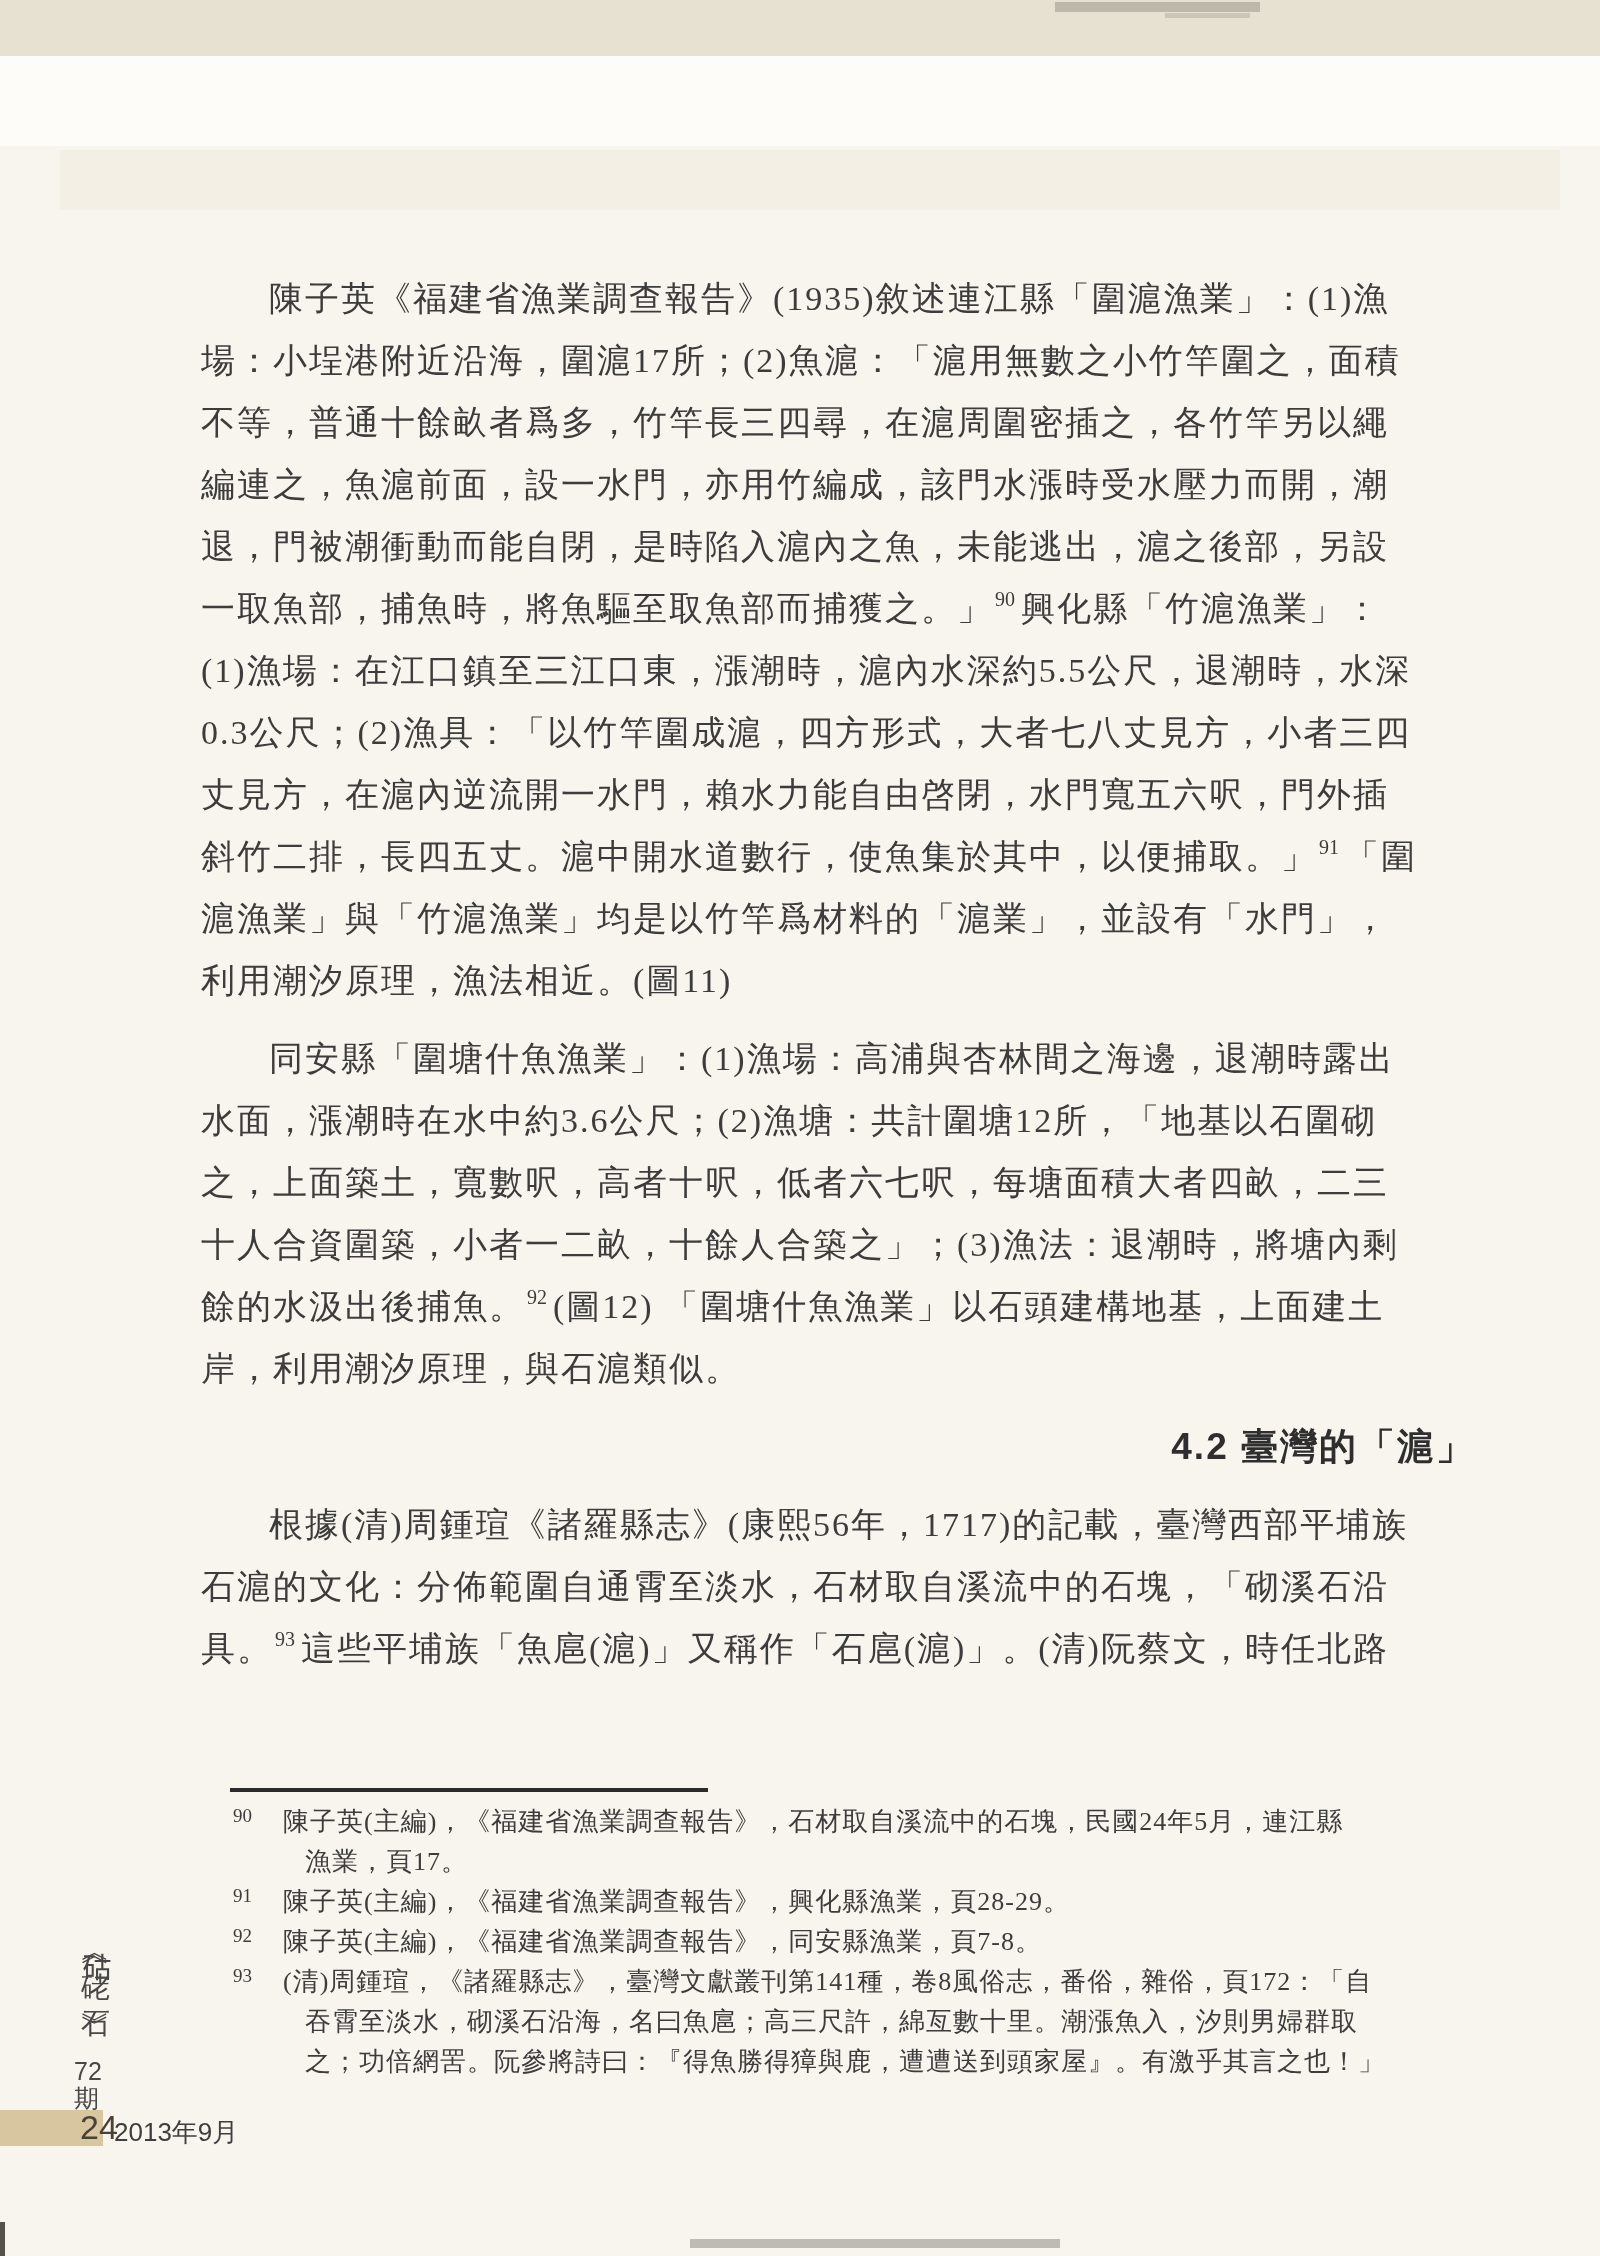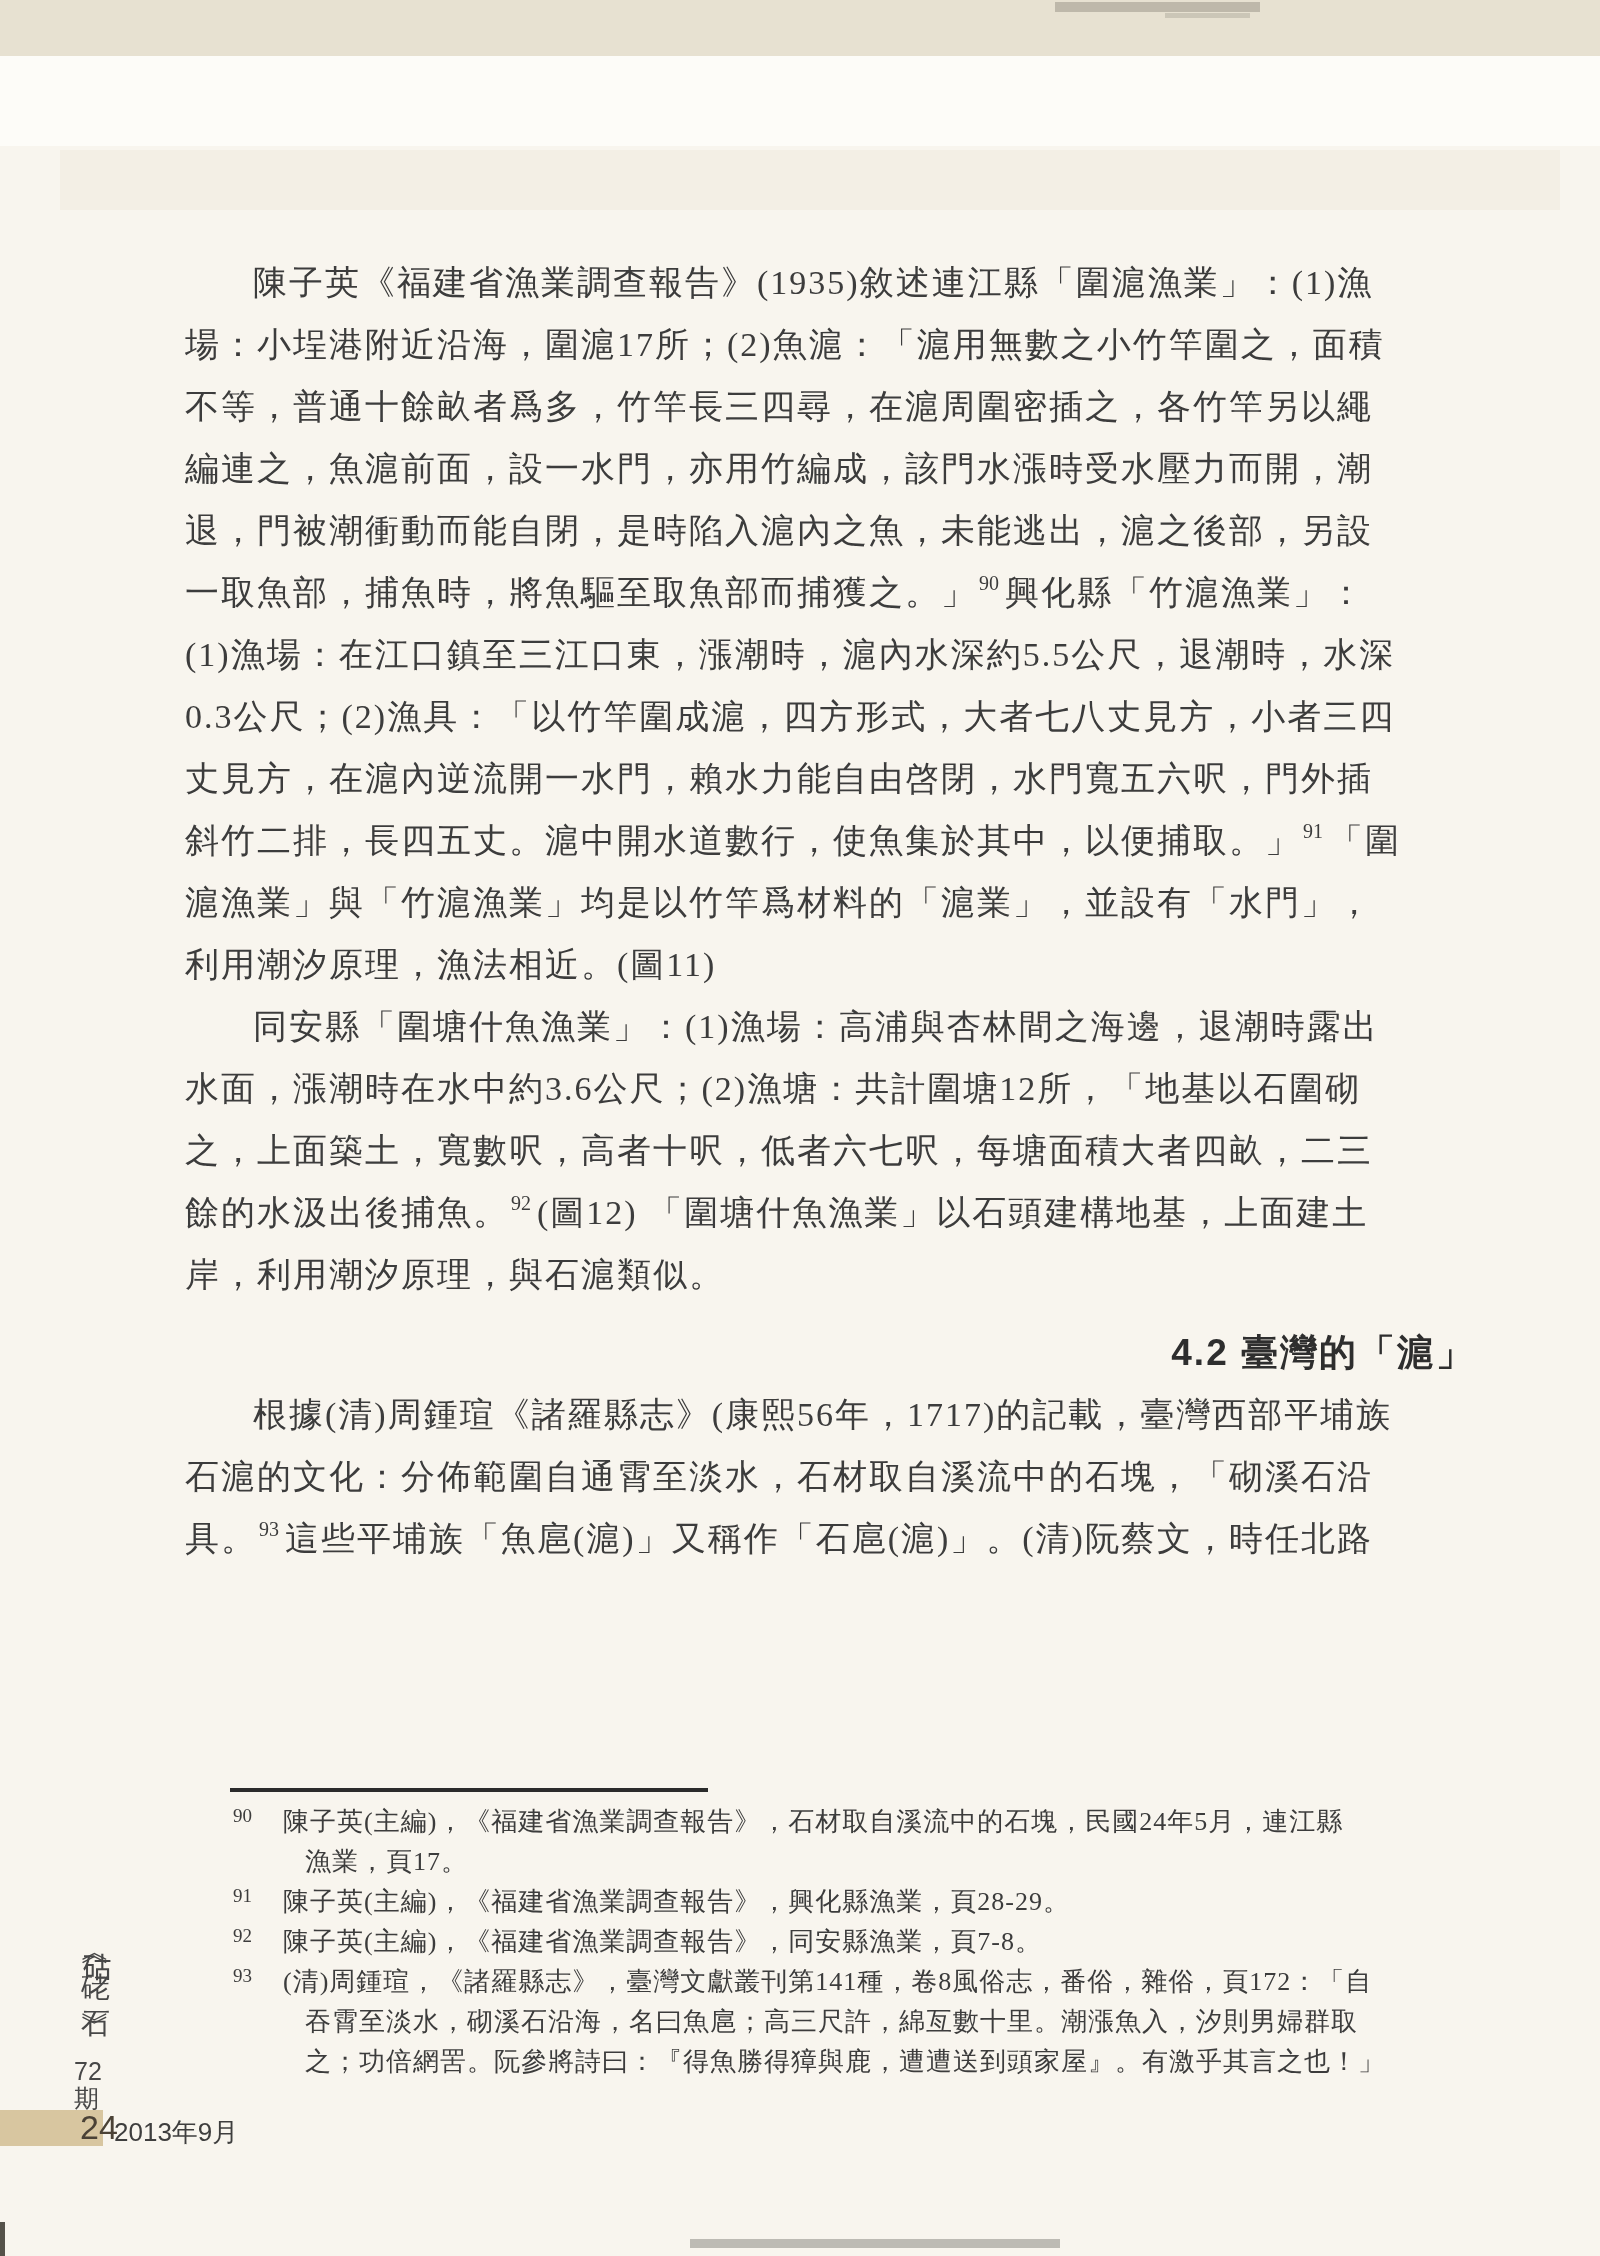--- a/index.html
+++ b/index.html
@@ -26,21 +26,21 @@
   .bline.indent { text-indent:68px; }
   .bline sup, .fnref {
     font-size:20px; line-height:0; vertical-align:14px;
     margin:0 6px 0 2px; letter-spacing:0;
   }
   .heading {
     font-family:"Liberation Sans", sans-serif; font-weight:bold;
     font-size:37px; line-height:62px; height:62px; margin:16px 0 0 0;
     color:#2e2e2e; letter-spacing:2px; white-space:nowrap;text-align:right;
   }
-  .para { margin:0; }
+  .para { margin:16px; }
 
   
   .fnsep { position:absolute; left:230px; top:1788px; width:478px; height:4px; background:#2b2b2b; }
   .footnotes { position:absolute; left:233px; top:1802px; width:1240px; }
   .fnrow { display:flex; align-items:flex-start; }
   .fnnum {
     width:50px; flex:0 0 50px; font-size:19px; color:#3c3c3c;
     line-height:40px; transform:translateY(-6px); letter-spacing:0;
   }
   .fnlines { flex:1; }
@@ -94,20 +94,21 @@
         <div class="bline">0.3公尺；(2)漁具：「以竹竿圍成滬，四方形式，大者七八丈見方，小者三四</div>
         <div class="bline">丈見方，在滬內逆流開一水門，賴水力能自由啓閉，水門寬五六呎，門外插</div>
         <div class="bline">斜竹二排，長四五丈。滬中開水道數行，使魚集於其中，以便捕取。」<sup>91</sup>「圍</div>
         <div class="bline">滬漁業」與「竹滬漁業」均是以竹竿爲材料的「滬業」，並設有「水門」，</div>
         <div class="bline">利用潮汐原理，漁法相近。(圖11)</div>
       </div>
     <div class="para">
         <div class="bline indent">同安縣「圍塘什魚漁業」：(1)漁場：高浦與杏林間之海邊，退潮時露出</div>
         <div class="bline">水面，漲潮時在水中約3.6公尺；(2)漁塘：共計圍塘12所，「地基以石圍砌</div>
         <div class="bline">之，上面築土，寬數呎，高者十呎，低者六七呎，每塘面積大者四畝，二三</div>
+        <div class="bline">十人合資圍築，小者一二畝，十餘人合築之」；(3)漁法：退潮時，將塘內剩</div>
         <div class="bline">餘的水汲出後捕魚。<sup>92</sup>(圖12) 「圍塘什魚漁業」以石頭建構地基，上面建土</div>
         <div class="bline">岸，利用潮汐原理，與石滬類似。</div>
       </div>
     <h2 class="heading">4.2 臺灣的「滬」</h2>
     <div class="para">
         <div class="bline indent">根據(清)周鍾瑄《諸羅縣志》(康熙56年，1717)的記載，臺灣西部平埔族</div>
         <div class="bline">石滬的文化：分佈範圍自通霄至淡水，石材取自溪流中的石塊，「砌溪石沿</div>
         <div class="bline">具。<sup>93</sup>這些平埔族「魚扈(滬)」又稱作「石扈(滬)」。(清)阮蔡文，時任北路</div>
       </div>
   </div>

